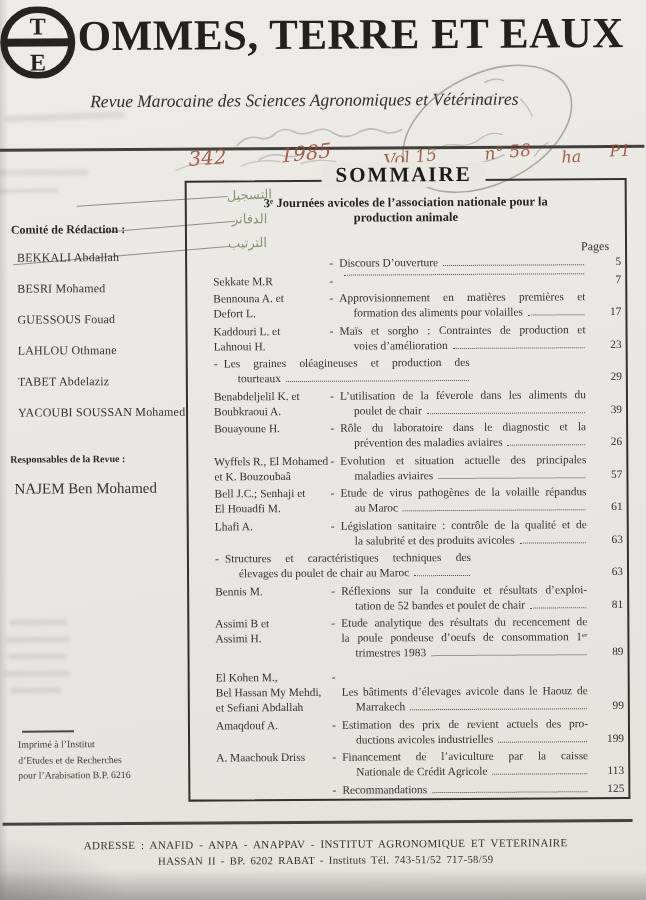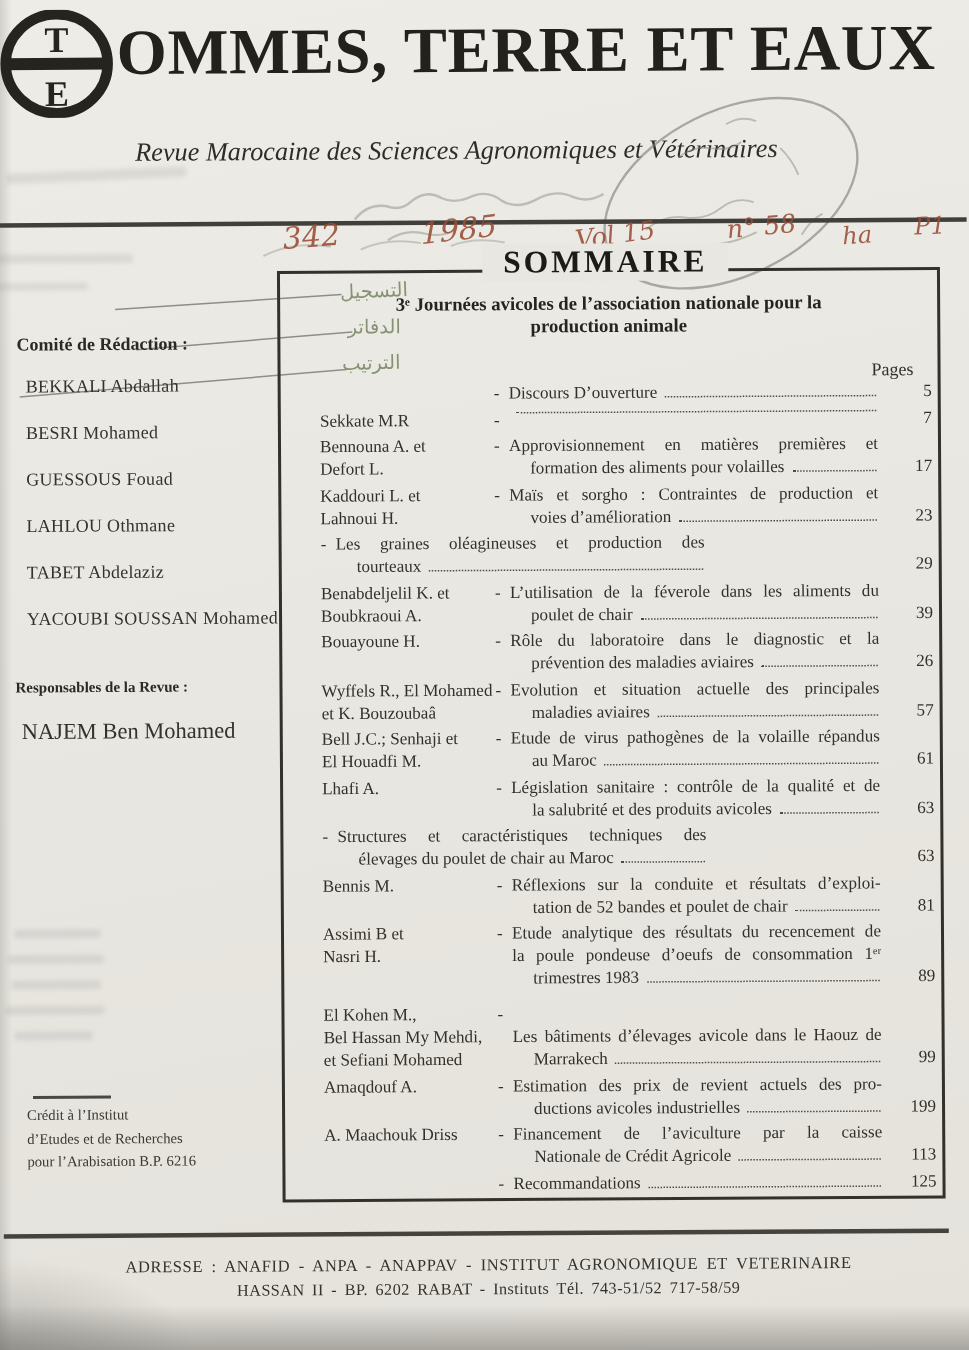--- a/index.html
+++ b/index.html
@@ -185,21 +185,21 @@
         <div class="side-name">LAHLOU Othmane</div>
         <div class="side-name">TABET Abdelaziz</div>
         <div class="side-name">YACOUBI SOUSSAN Mohamed</div>
       </div>
     <div class="resp-heading">Responsables de la Revue :</div>
     <div class="resp-names" id="resp-list">
         <div class="resp-name">NAJEM Ben Mohamed</div>
       </div>
     <div class="imprint-rule"></div>
     <div class="imprint" id="imprint">
-        <div>Crédit à l’Institut</div>
+        <div>Imprimé à l’Institut</div>
         <div>d’Etudes et de Recherches</div>
         <div>pour l’Arabisation B.P. 6216</div>
       </div>
 
     <div class="sommaire-heading">SOMMAIRE</div>
     <div class="toc-box">
       <div class="event-title">
         <div>3ᵉ Journées avicoles de l’association nationale pour la</div>
         <div>production animale</div>
       </div>
@@ -363,38 +363,38 @@
               <div class="t-last indent">
                 <span class="txt">tation de 52 bandes et poulet de chair</span>
                 <span class="leader"></span>
               </div>
             </div>
             <div class="toc-page">81</div>
           </div>
           <div class="toc-row">
             <div class="toc-authors">
               <div class="a-line">Assimi B et</div>
-              <div class="a-line">Nasri H.</div>
+              <div class="a-line">Assimi H.</div>
             </div>
             <div class="toc-dash">-</div>
             <div class="toc-title">
               <div class="t-mid">Etude analytique des résultats du recencement de</div>
               <div class="t-mid">la poule pondeuse d’oeufs de consommation 1ᵉʳ</div>
               <div class="t-last indent">
                 <span class="txt">trimestres 1983</span>
                 <span class="leader"></span>
               </div>
             </div>
             <div class="toc-page">89</div>
           </div>
           <div class="toc-row">
             <div class="toc-authors">
               <div class="a-line">El Kohen M.,</div>
               <div class="a-line">Bel Hassan My Mehdi,</div>
-              <div class="a-line">et Sefiani Mohamed</div>
+              <div class="a-line">et Sefiani Abdallah</div>
             </div>
             <div class="toc-dash">-</div>
             <div class="toc-title">
               <div class="t-mid">Les bâtiments d’élevages avicole dans le Haouz de</div>
               <div class="t-last indent">
                 <span class="txt">Marrakech</span>
                 <span class="leader"></span>
               </div>
             </div>
             <div class="toc-page">99</div>

